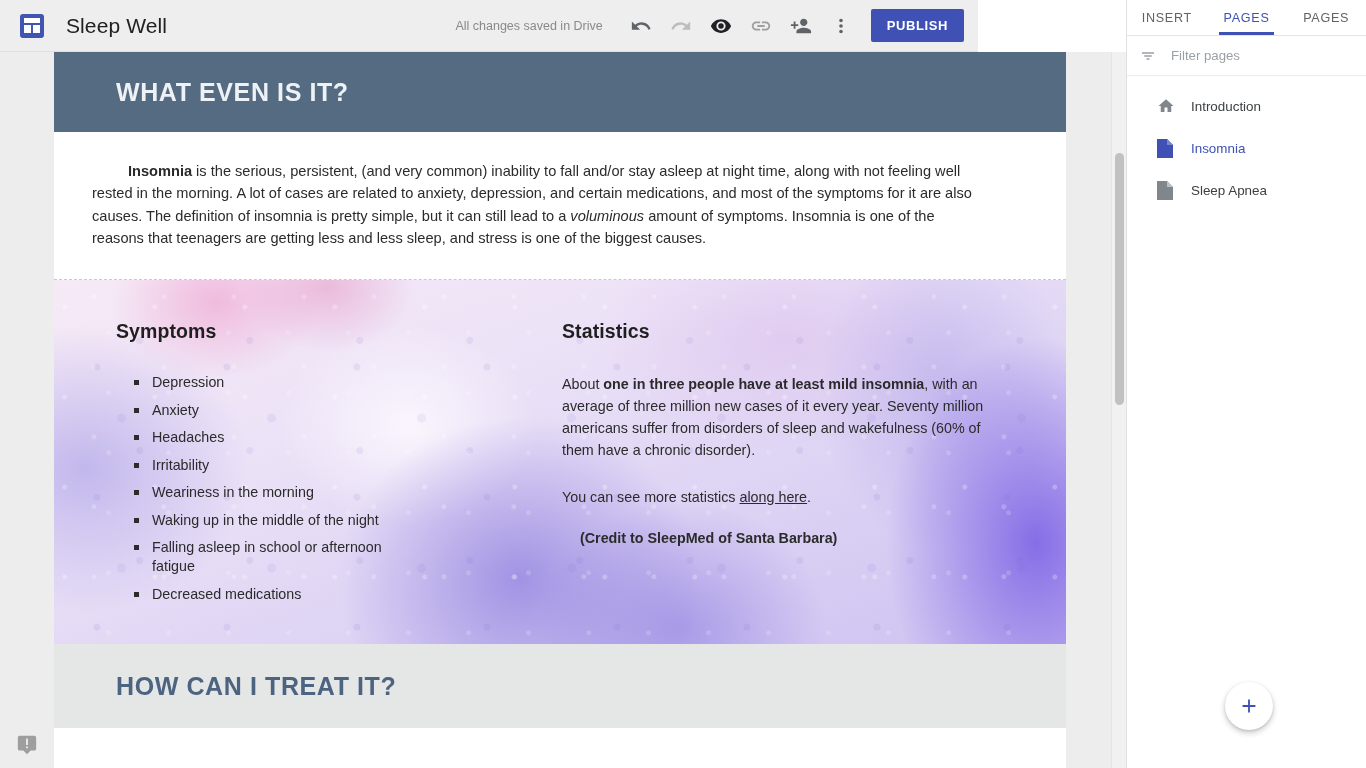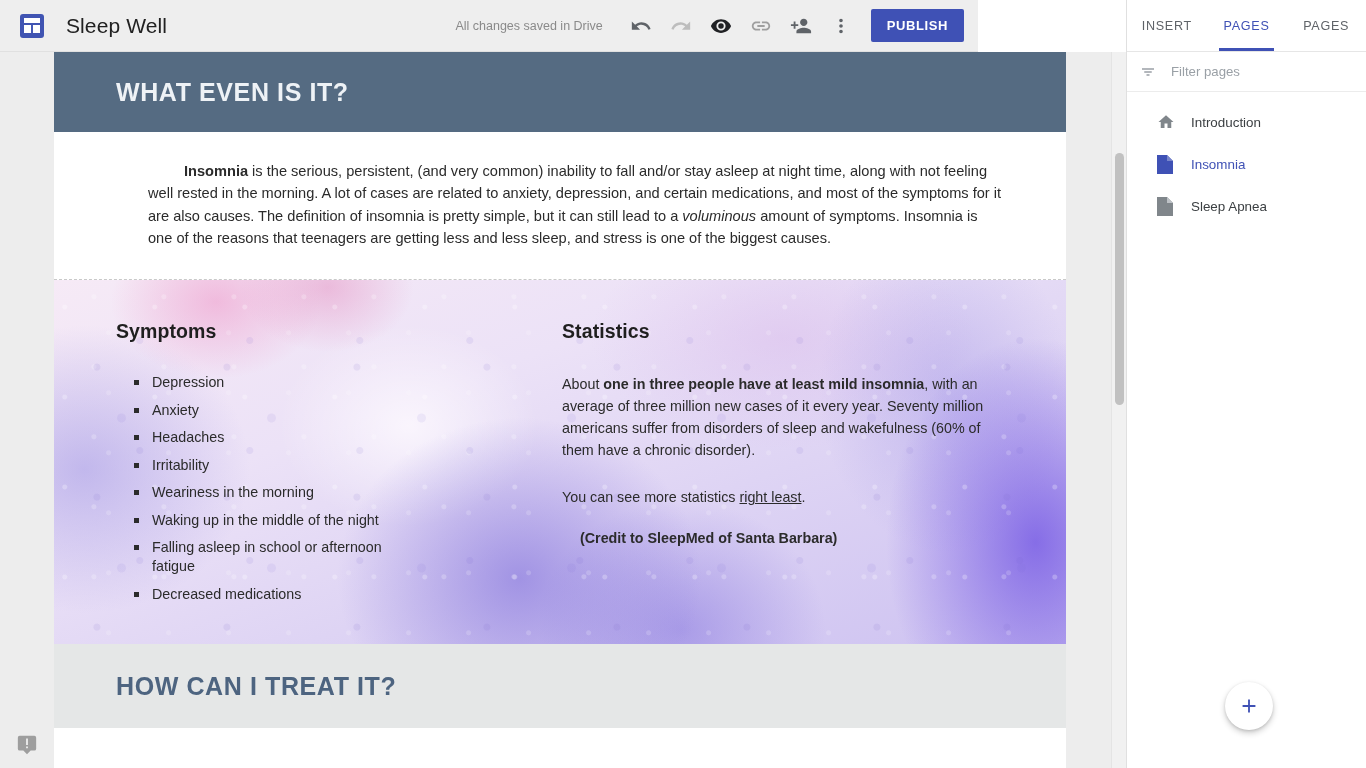--- a/index.html
+++ b/index.html
@@ -79,21 +79,21 @@
   }
   #banner-what h1 {
     margin-left: 62px;
     color: #eef2f6; font-size: 25px; font-weight: 700;
     letter-spacing: .6px;
   }
 
   
   #intro-block {
     background: #fff;
-    padding: 28px 62px 30px 94px;
+    padding: 28px 62px 30px 38px;
     border-bottom: 1px dashed #c9c9c9;
   }
   #intro-para {
     font-size: 14.6px; line-height: 22.3px; color: #2b2b2b;
     text-indent: 36px; max-width: 880px;
   }
   #intro-para b { font-weight: 700; }
   #intro-para i { font-style: italic; }
 
   
@@ -192,21 +192,21 @@
 
   
   #right-panel {
     position: absolute; top: 0; right: 0;
     width: 240px; height: 768px;
     background: #ffffff;
     border-left: 1px solid #e0e0e0;
     z-index: 40;
   }
   #panel-tabs {
-    display: flex; height: 52px; align-items: stretch;
+    display: flex; height: 36px; align-items: stretch;
     border-bottom: 1px solid #e6e6e6;
   }
   .panel-tab {
     flex: 1 1 0; display: flex; align-items: center; justify-content: center;
     font-size: 12.6px; letter-spacing: .7px; color: #5f6368;
     cursor: pointer; position: relative; background: transparent; border: none;
     font-family: "Liberation Sans", sans-serif;
   }
   .panel-tab.active { color: #3f51b5; }
   .panel-tab.active::after {
@@ -311,21 +311,21 @@
             <li>Weariness in the morning</li>
             <li>Waking up in the middle of the night</li>
             <li>Falling asleep in school or afternoon fatigue</li>
             <li>Decreased medications</li>
           </ul>
         </div>
 
         <div id="col-statistics">
           <div class="col-heading">Statistics</div>
           <p class="stat-para" id="stat-para-1"><span>About </span><b>one in three people have at least mild insomnia</b><span>, with an average of three million new cases of it every year. Seventy million americans suffer from disorders of sleep and wakefulness (60% of them have a chronic disorder).</span></p>
-          <p class="stat-para"><span>You can see more statistics </span><a id="stat-link">right least</a><span>.</span></p>
+          <p class="stat-para"><span>You can see more statistics </span><a id="stat-link">along here</a><span>.</span></p>
           <div id="stat-credit">(Credit to SleepMed of Santa Barbara)</div>
         </div>
 
       </div>
     </div>
 
     <div id="banner-treat">
       <h1>HOW CAN I TREAT IT?</h1>
     </div>
     <div id="page-tail"></div>

